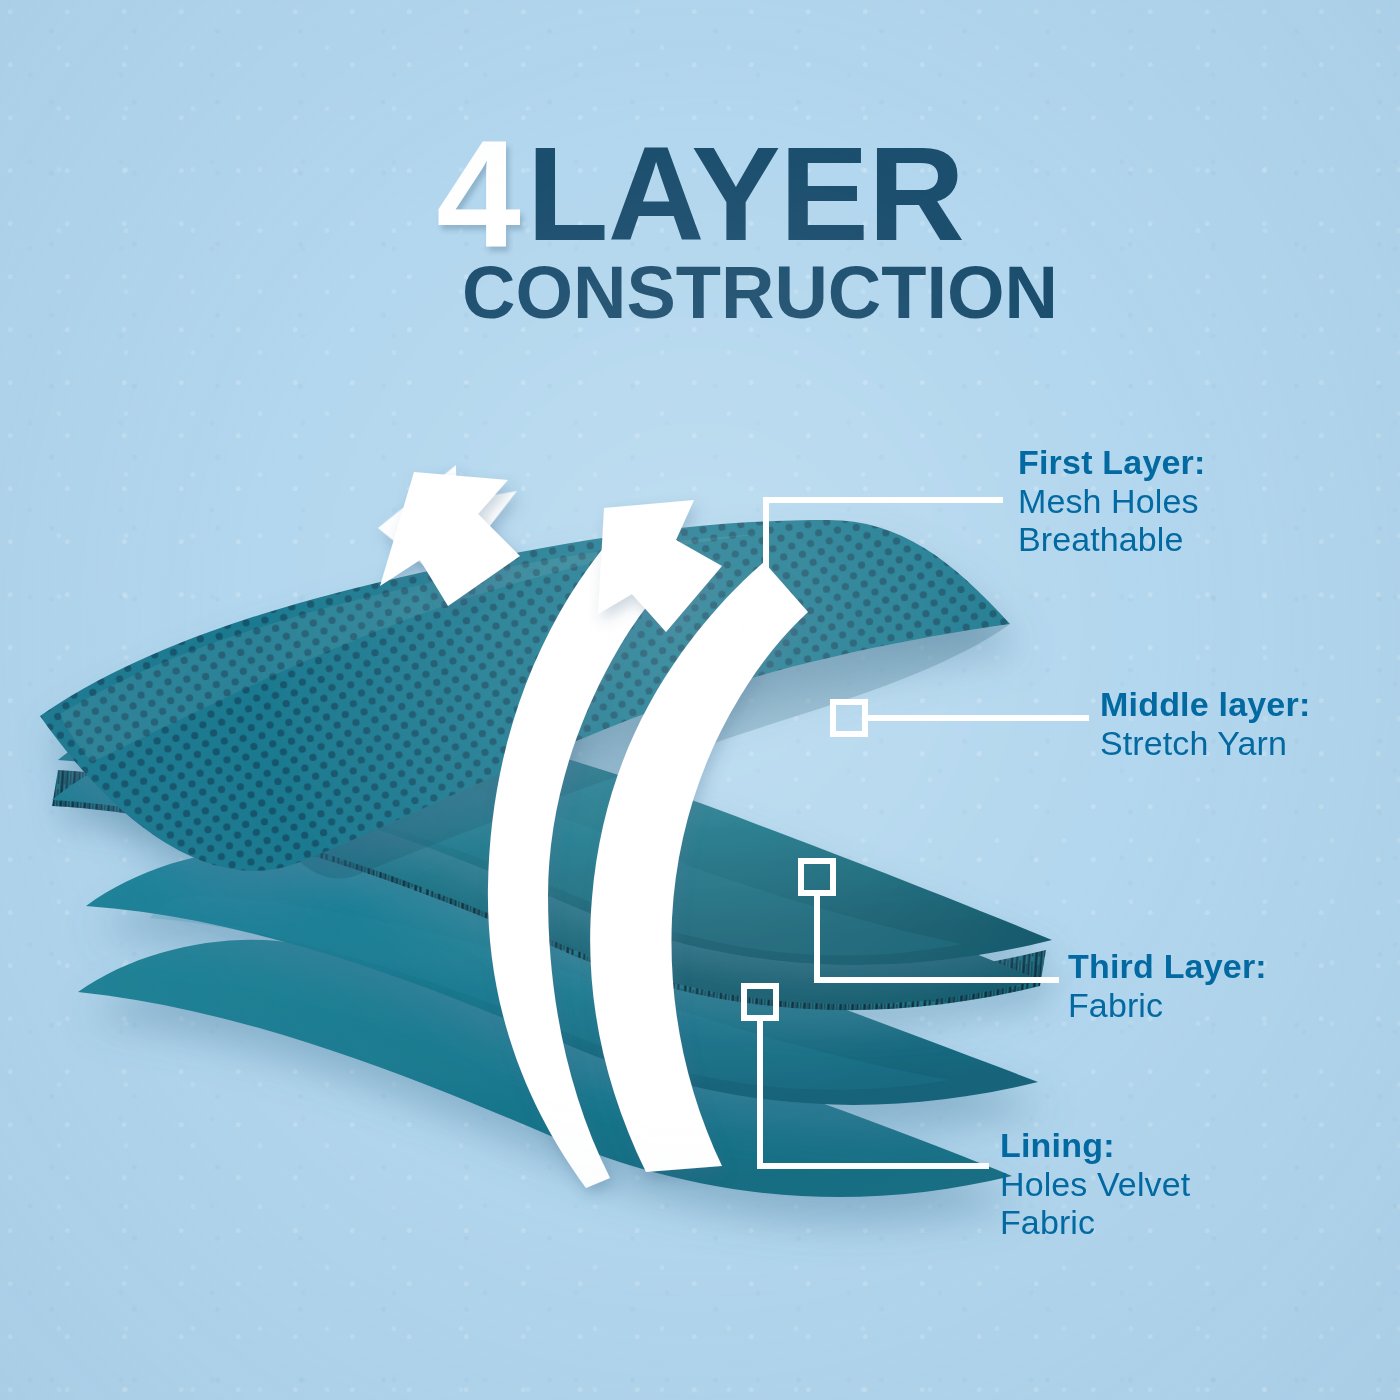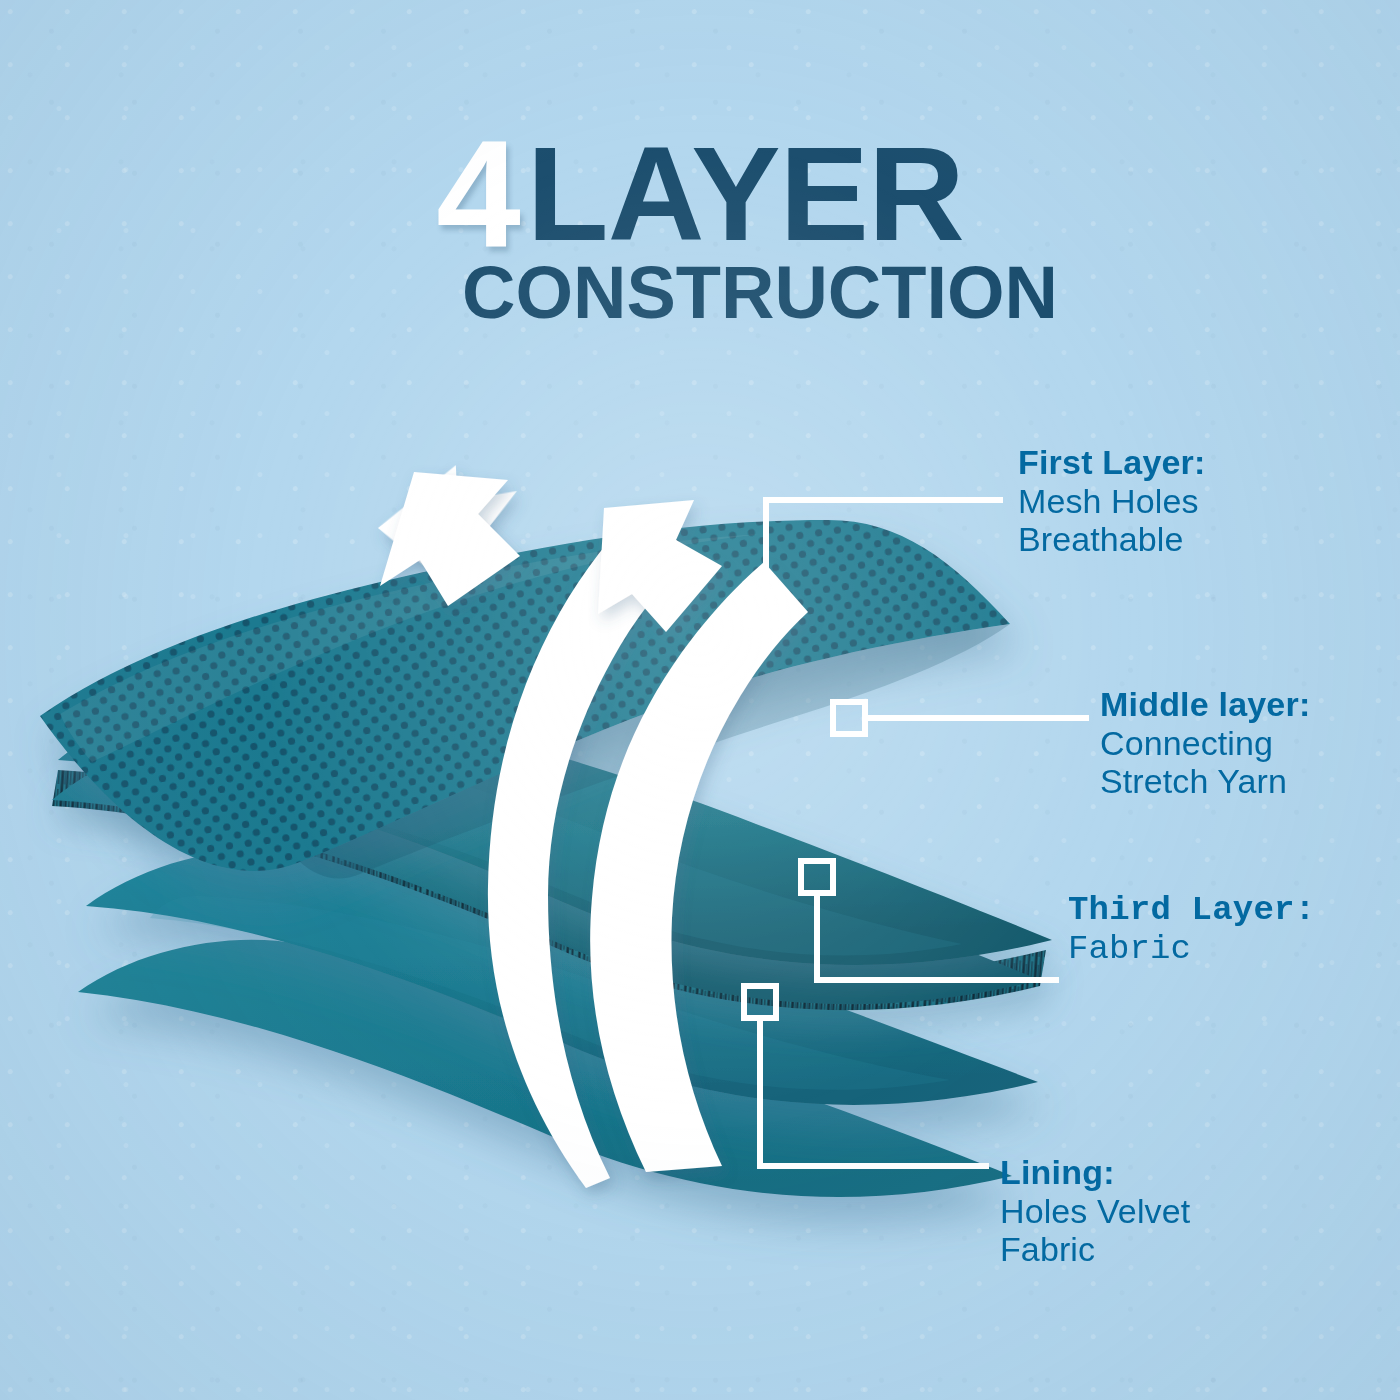--- a/index.html
+++ b/index.html
@@ -85,22 +85,22 @@
   }
   .label-body{
     display:block;
     font-size:34px;
     font-weight:normal;
     letter-spacing:.1px;
   }
   .lb1{left:1018px;top:444px;width:300px;}
   .lb2{left:1100px;top:662px;width:280px;text-align:left;margin-top:24px;}
   .lb2 .label-head{text-align:left;}
-  .lb3{left:1068px;top:892px;width:300px;font-family:Liberation Mono, monospace;}
-  .lb4{left:1000px;top:1154px;width:300px;}
+  .lb3{left:1068px;top:948px;width:300px;}
+  .lb4{left:1000px;top:1127px;width:300px;}
 </style>
 </head>
 <body>
 
 <div id="stage">
 
   <div class="paper-grain"></div>
 
   <div class="title-wrap">
     <span class="title-row1">
@@ -258,21 +258,20 @@
   <div class="vignette"></div>
 
   <div class="label-block lb1">
     <span class="label-head">First Layer:</span>
     <span class="label-body">Mesh Holes</span>
     <span class="label-body">Breathable</span>
   </div>
 
   <div class="label-block lb2">
     <span class="label-head">Middle layer:</span>
-    <span class="label-body">Connecting</span>
     <span class="label-body">Stretch Yarn</span>
   </div>
 
   <div class="label-block lb3">
     <span class="label-head">Third Layer:</span>
     <span class="label-body">Fabric</span>
   </div>
 
   <div class="label-block lb4">
     <span class="label-head">Lining:</span>

